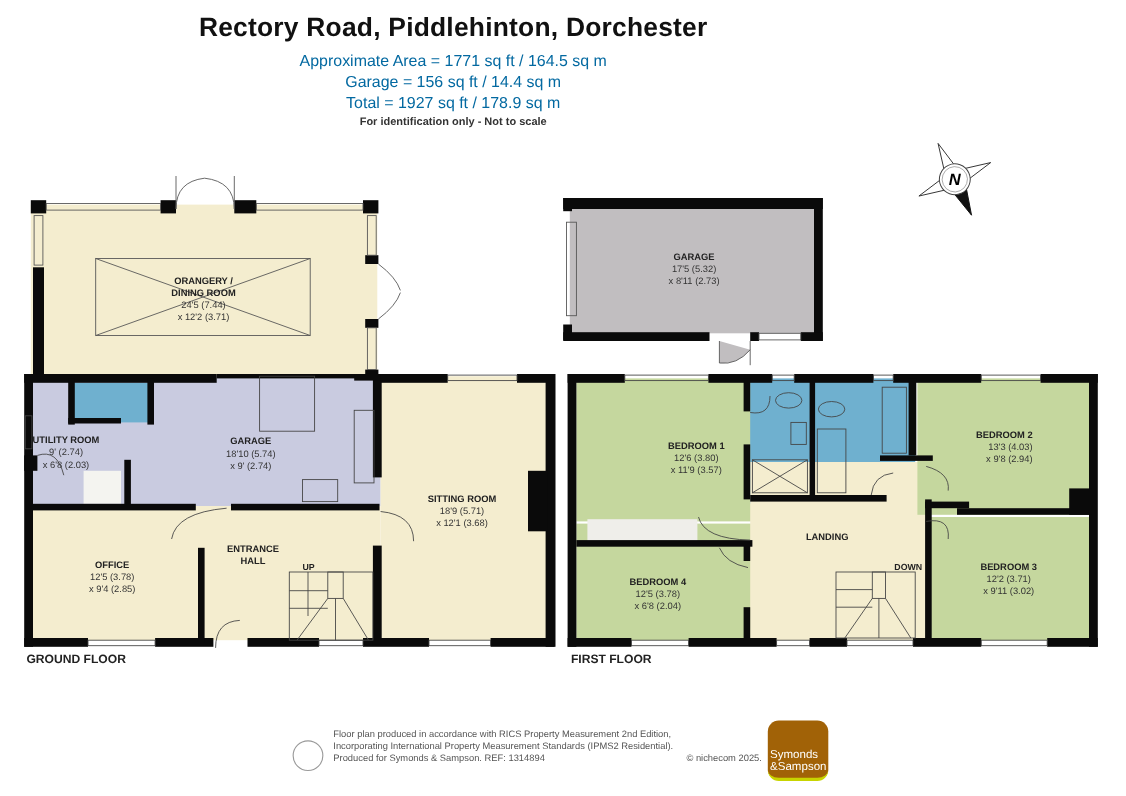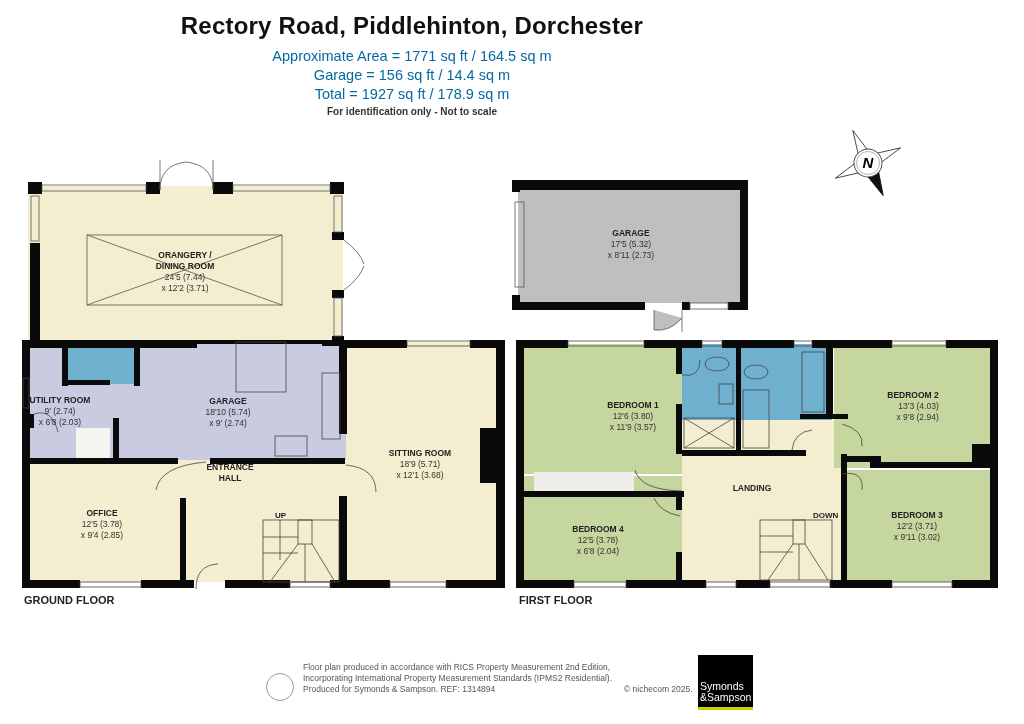--- a/index.html
+++ b/index.html
@@ -11,21 +11,21 @@
   .a2 { top:67px; }
   .a3 { top:86px; }
   .note { top:106px; font-size:10px; color:#333;font-weight:bold; }
   svg.plan { position:absolute; left:0; top:0; }
   .rl { position:absolute; text-align:center; font-size:8.5px; line-height:11px; color:#333; transform:translateX(-50%); white-space:nowrap; }
   .rl .n { font-weight:bold; color:#222; display:block; }
   .flr { position:absolute; font-size:11px; font-weight:bold; color:#222; }
   .upd { position:absolute; font-size:8px; font-weight:bold; color:#222; }
   .foot { position:absolute; left:303px; top:662px; font-size:8.5px; line-height:11px; color:#555; }
   .copy { position:absolute; left:624px; top:684px; font-size:8.5px; color:#555; }
-  .logo { position:absolute; left:698px; top:655px; width:55px; height:52px; background:#000000; border-bottom:3px solid #c8d400; }
+  .logo { position:absolute; left:698px; top:655px; width:55px; height:52px; background:#a16207; border-bottom:3px solid #c8d400;border-radius:10px; }
   .logo span { position:absolute; left:2px; color:#fff; font-size:10.5px; line-height:11px; }
   .logo .l1 { top:26px; }
   .logo .l2 { top:37px; }
   .person { position:absolute; left:266px; top:673px; width:26px; height:26px; border:1px solid #999; border-radius:50%; }
 </style>
 </head>
 <body>
 
 <div class="hdr title">Rectory Road, Piddlehinton, Dorchester</div>
 <div class="hdr area a1">Approximate Area = 1771 sq ft / 164.5 sq m</div>
@@ -235,21 +235,21 @@
   <span>18'10 (5.74)</span><br><span>x 9' (2.74)</span>
 </div>
 <div class="rl" style="left:420px;top:448px;">
   <span class="n">SITTING ROOM</span>
   <span>18'9 (5.71)</span><br><span>x 12'1 (3.68)</span>
 </div>
 <div class="rl" style="left:102px;top:508px;">
   <span class="n">OFFICE</span>
   <span>12'5 (3.78)</span><br><span>x 9'4 (2.85)</span>
 </div>
-<div class="rl" style="left:230px;top:462px;">
+<div class="rl" style="left:230px;top:494px;">
   <span class="n">ENTRANCE</span>
   <span class="n">HALL</span>
 </div>
 <div class="upd" style="left:275px;top:511px;">UP</div>
 <div class="flr" style="left:24px;top:594px;">GROUND FLOOR</div>
 
 <div class="rl" style="left:631px;top:228px;">
   <span class="n">GARAGE</span>
   <span>17'5 (5.32)</span><br><span>x 8'11 (2.73)</span>
 </div>

